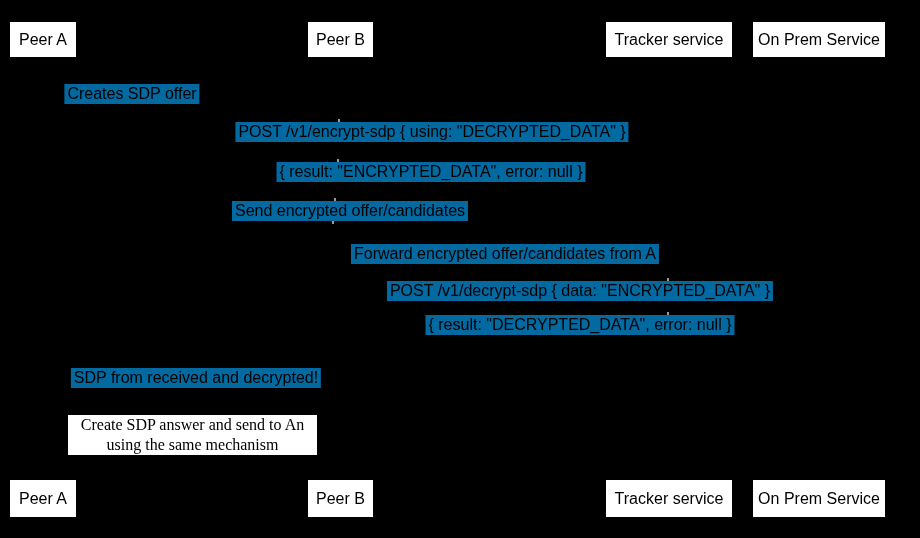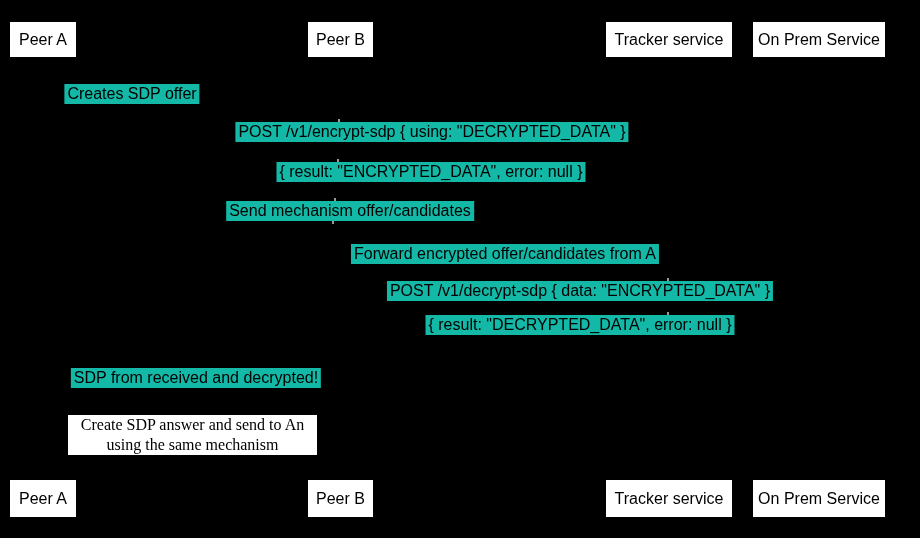--- a/index.html
+++ b/index.html
@@ -23,21 +23,21 @@
     display: flex;
     align-items: center;
     justify-content: center;
     font-size: 16px;
     white-space: nowrap;
   }
   .pbox.bottom { height: 37px; }
   .msg {
     position: absolute;
     transform: translateX(-50%);
-    background: #14b8a6;
+    background: #0369a1;
     color: #000000;
     font-size: 16px;
     line-height: 20px;
     padding: 0 3px;
     white-space: nowrap;
   }
   .note {
     position: absolute;
     left: 68px;
     top: 415px;
@@ -63,21 +63,21 @@
 <div class="stage">
 
   <div class="pbox" style="left:10px;  top:22px; width:66px;">Peer A</div>
   <div class="pbox" style="left:308px; top:22px; width:65px;">Peer B</div>
   <div class="pbox" style="left:606px; top:22px; width:126px;">Tracker service</div>
   <div class="pbox" style="left:753px; top:22px; width:132px;">On Prem Service</div>
 
   <div class="msg" style="left:132px; top:84px;">Creates SDP offer</div>
   <div class="msg" style="left:432px; top:122px;">POST /v1/encrypt-sdp { using: "DECRYPTED_DATA" }</div>
   <div class="msg" style="left:431px; top:162px;">{ result: "ENCRYPTED_DATA", error: null }</div>
-  <div class="msg" style="left:350px; top:201px;">Send mechanism offer/candidates</div>
+  <div class="msg" style="left:350px; top:201px;">Send encrypted offer/candidates</div>
   <div class="msg" style="left:505px; top:244px;">Forward encrypted offer/candidates from A</div>
   <div class="msg" style="left:580px; top:281px;">POST /v1/decrypt-sdp { data: "ENCRYPTED_DATA" }</div>
   <div class="msg" style="left:580px; top:315px;">{ result: "DECRYPTED_DATA", error: null }</div>
   <div class="msg" style="left:196px; top:368px;">SDP from received and decrypted!</div>
 
   <div class="note">
     <div>Create SDP answer and send to An</div>
     <div>using the same mechanism</div>
   </div>
 

